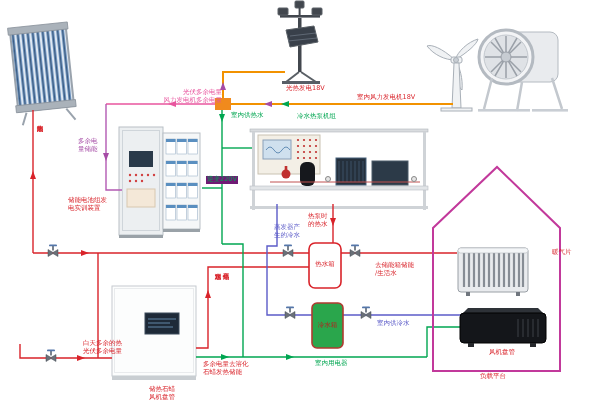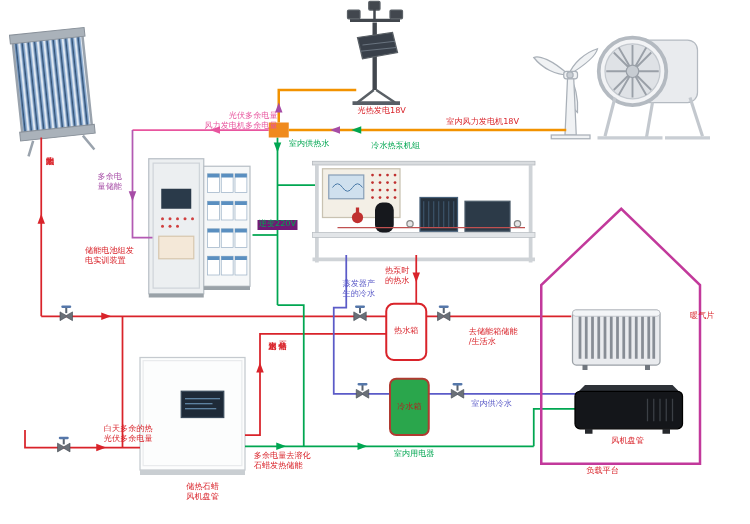--- a/index.html
+++ b/index.html
@@ -307,15 +307,15 @@
 </div>
 
 <div class="lbl red v" style="left:214px;top:268px;height:48px;">
   <span>石蜡储热</span>
   <span>水送到水箱</span>
 </div>
 
 <div class="lbl green" style="left:315px;top:360px;">室内用电器</div>
 <div class="lbl red" style="left:532px;top:249px;margin-left:20px;">暖气片</div>
 <div class="lbl red" style="left:489px;top:349px;">风机盘管</div>
-<div class="lbl red" style="left:469px;top:373px;">负载平台</div>
+<div class="lbl red" style="left:480px;top:373px;">负载平台</div>
 
 </div>
 
 </body></html>

